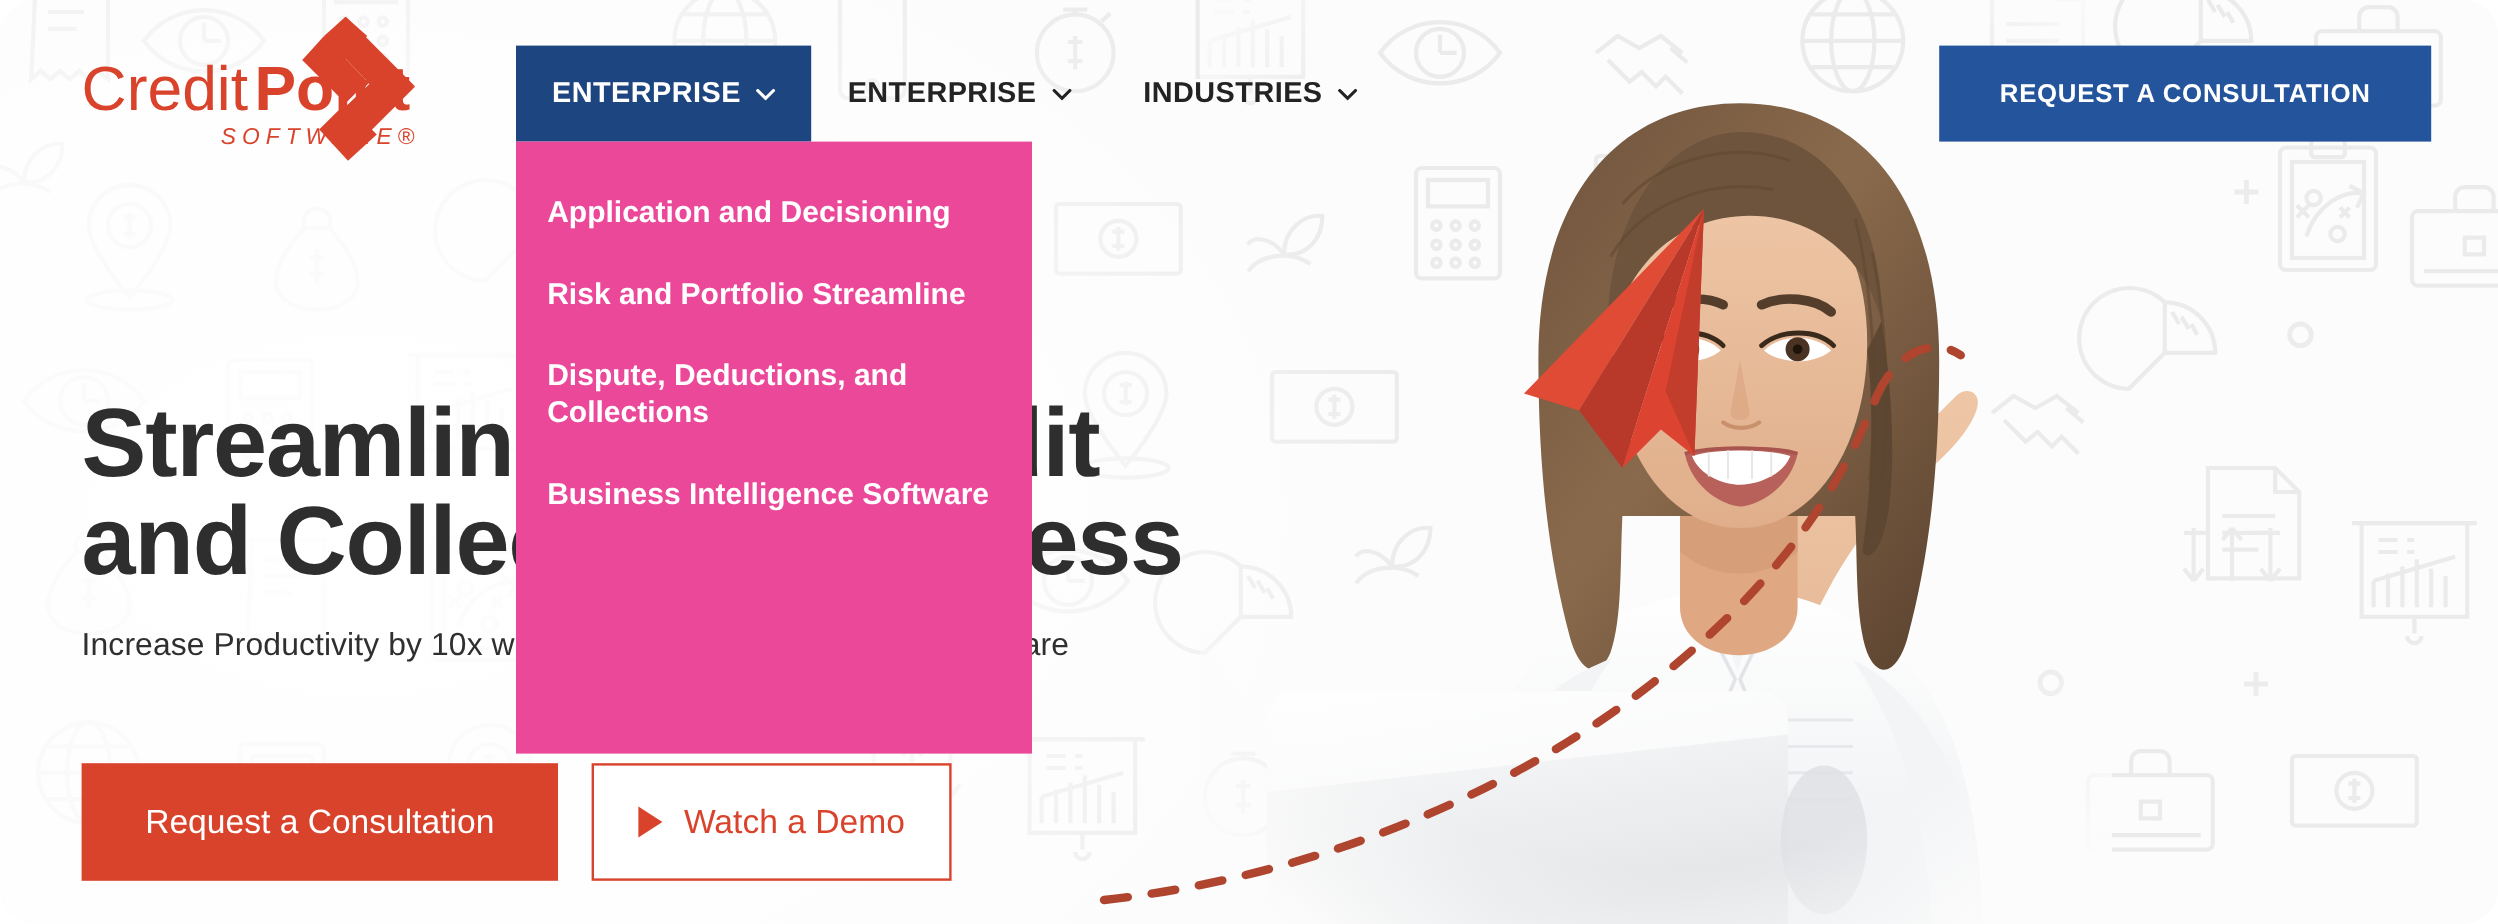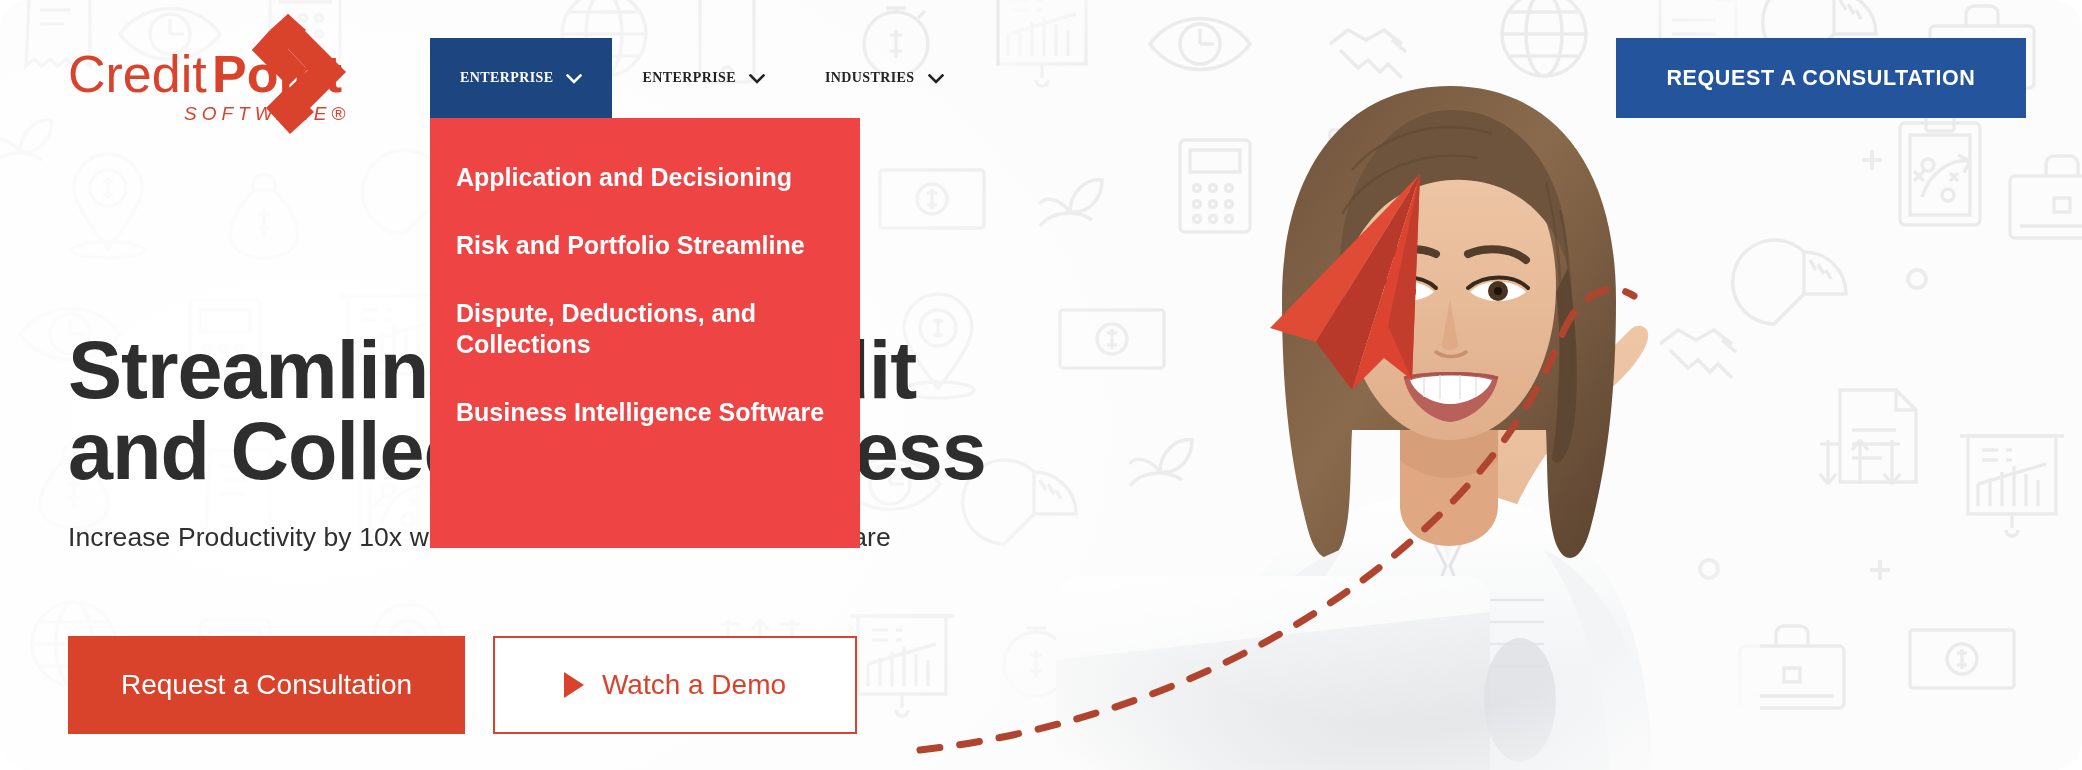--- a/index.html
+++ b/index.html
@@ -95,28 +95,27 @@
     align-items: stretch;
     height: 80px;
   }
 
   .nav-item {
     display: flex;
     align-items: center;
     gap: 13px;
     padding: 0 30px;
     height: 80px;
-    font-size: 14px;
+    font-size: 24px;
     font-weight: bold;
     letter-spacing: 0.4px;
     color: #232323;
     white-space: nowrap;
     cursor: pointer;
     user-select: none;
-    font-family: Liberation Serif, serif;
   }
   .nav-item.active {
     background: #1d4580;
     color: #ffffff;
   }
   .nav-item .caret {
     display: inline-block;
     width: 16px;
     height: 10px;
     position: relative;
@@ -141,22 +140,22 @@
     cursor: pointer;
     user-select: none;
   }
 
   
   .dropdown {
     position: absolute;
     left: 430px;
     top: 118px;
     width: 430px;
-    height: 430px;
-    background: #ef4444;
+    height: 510px;
+    background: #ec4899;
     z-index: 8;
     padding: 44px 26px 0 26px;
   }
   .dropdown-item {
     color: #ffffff;
     font-size: 25px;
     font-weight: bold;
     line-height: 1.27;
     margin-bottom: 36px;
     cursor: pointer;
@@ -202,21 +201,21 @@
     background: #d9432c;
     color: #ffffff;
     font-size: 28px;
     display: flex;
     align-items: center;
     justify-content: center;
     cursor: pointer;
     user-select: none;
   }
   .btn-secondary {
-    width: 364px;
+    width: 300px;
     height: 98px;
     background: #ffffff;
     border: 2.5px solid #d9432c;
     color: #d9432c;
     font-size: 28px;
     display: flex;
     align-items: center;
     justify-content: center;
     gap: 18px;
     cursor: pointer;

